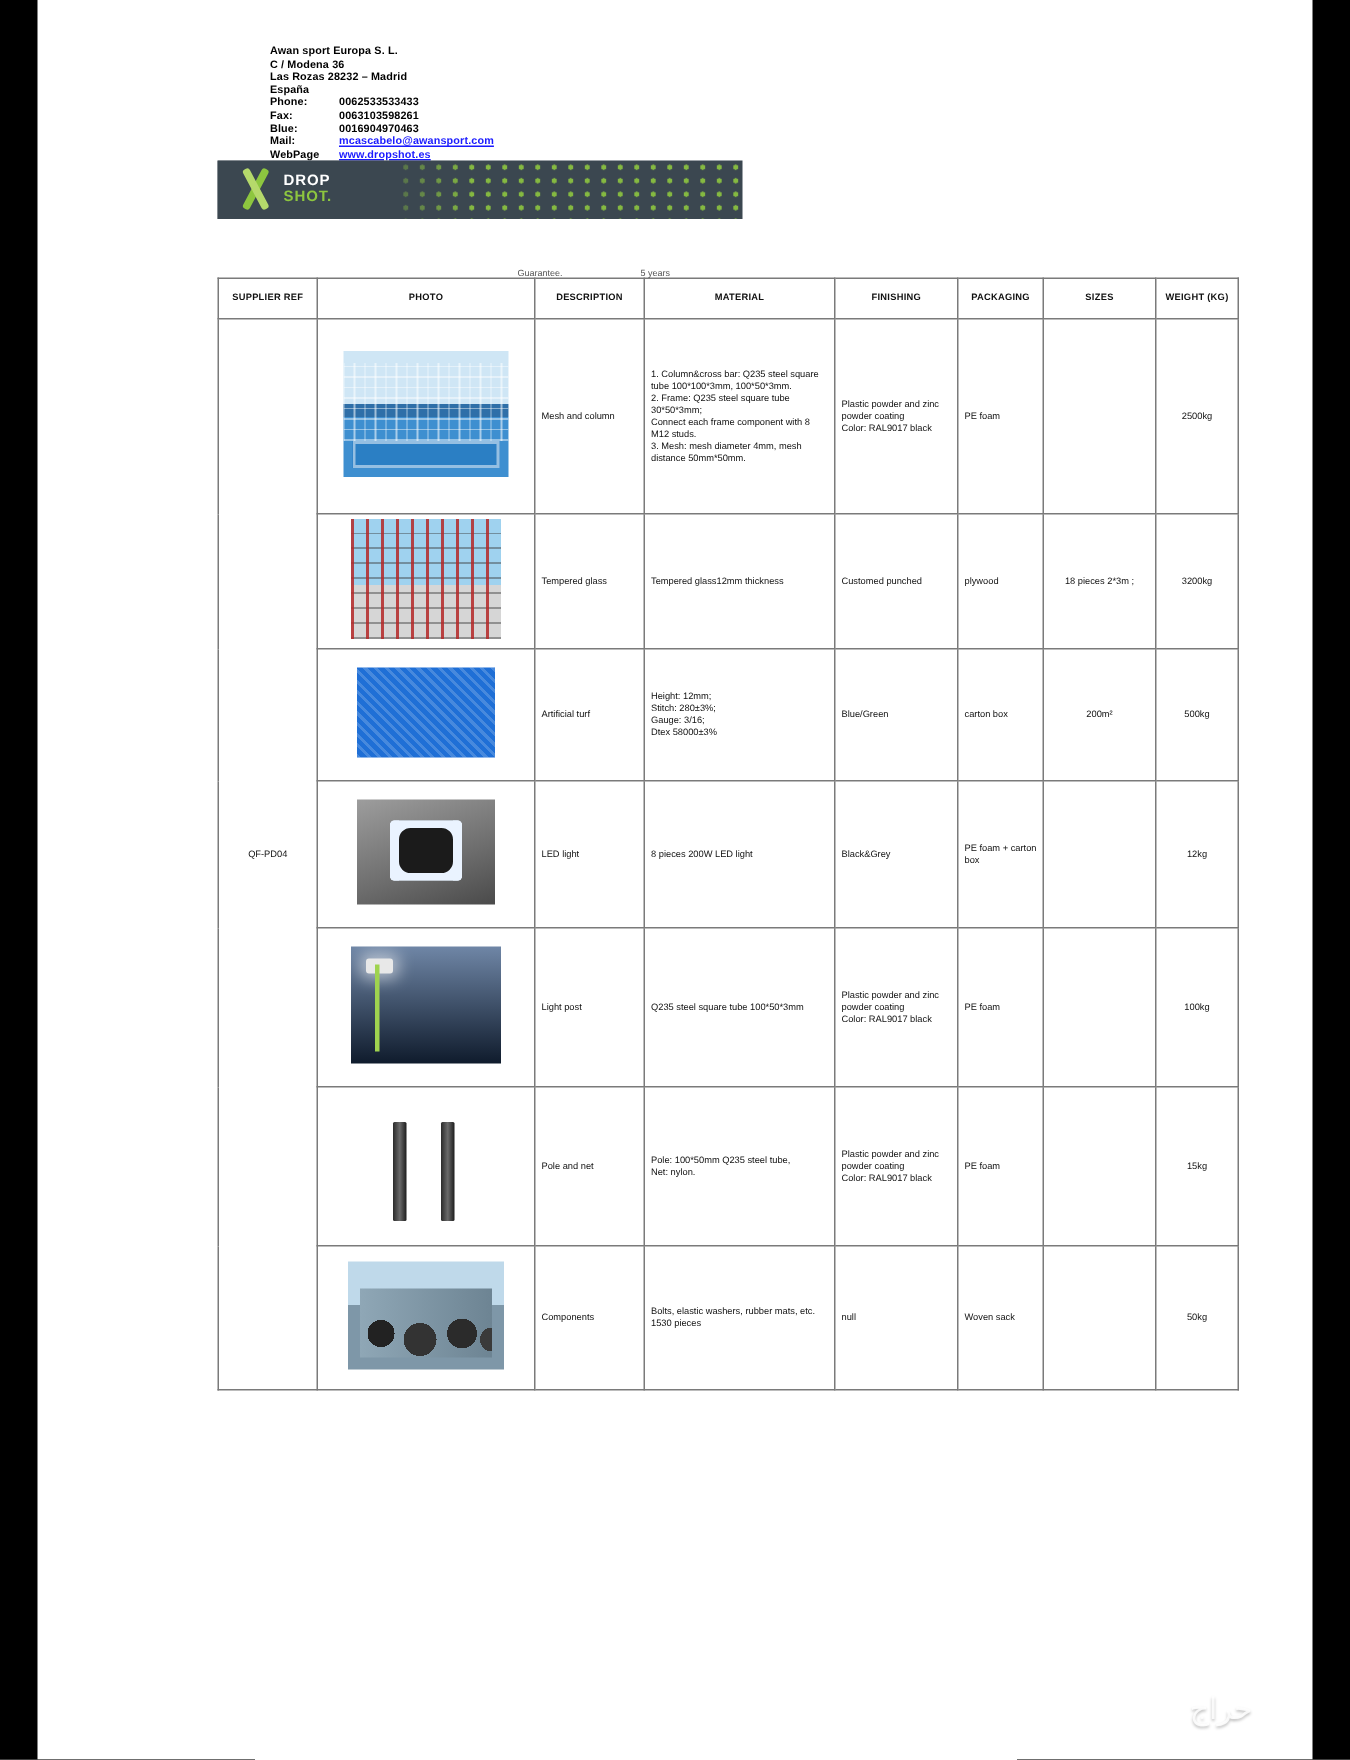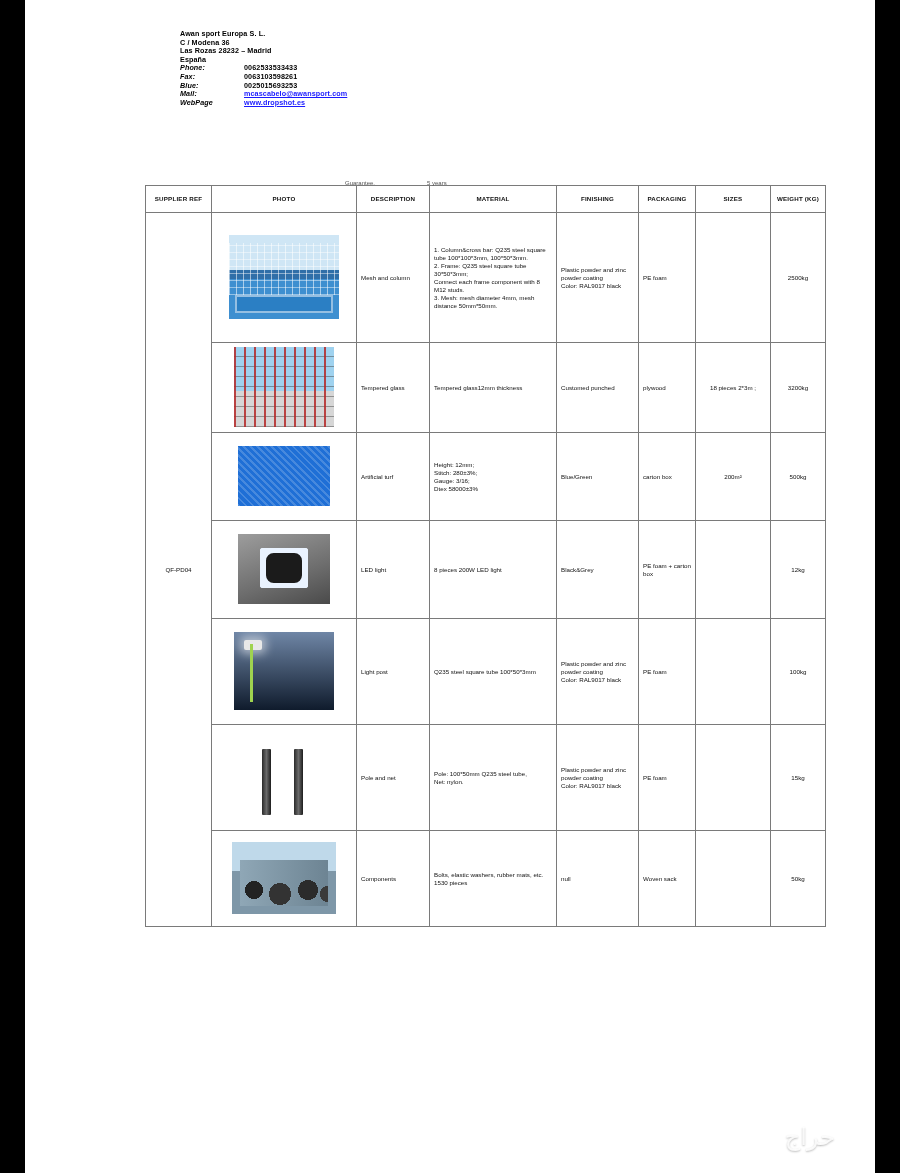--- a/index.html
+++ b/index.html
@@ -32,22 +32,21 @@
     font-weight: bold;
     color: #000;
     letter-spacing: 0.1px;
     margin-left: 36px;
   }
   .letterhead .row {
     white-space: nowrap;
   }
   .letterhead .lbl {
     display: inline-block;
-    width: 64px;
-    font-style: italic;
+    width: 46px;
   }
   .letterhead a {
     color: #1a1aff;
     text-decoration: underline;
   }
   
   .banner {
     position: absolute;
     left: 120px;
     top: 107px;
@@ -254,21 +253,21 @@
       radial-gradient(circle at 40px 34px, #333 0 11px, transparent 11px),
       radial-gradient(circle at 68px 30px, #2b2b2b 0 10px, transparent 10px),
       radial-gradient(circle at 88px 34px, #3a3a3a 0 8px, transparent 8px),
       linear-gradient(90deg,#8fa7b6,#6d8493);
   }
   
   .watermark {
     position: absolute;
     right: 40px;
     bottom: 22px;
-    font-size: 24px;
+    font-size: 20px;
     color: rgba(255,255,255,.85);
     font-family: "DejaVu Sans", sans-serif;
     letter-spacing: 1px;
     text-shadow: 0 1px 2px rgba(0,0,0,.25);
     direction: rtl;
   }
 </style>
 </head>
 <body>
 
@@ -279,30 +278,39 @@
     <div class="row">C / Modena 36</div>
     <div class="row">Las Rozas 28232 – Madrid</div>
     <div class="row">España</div>
     <div class="row">
       <span class="lbl">Phone:</span><span>0062533533433</span>
     </div>
     <div class="row">
       <span class="lbl">Fax:</span><span>0063103598261</span>
     </div>
     <div class="row">
-      <span class="lbl">Blue:</span><span>0025015693253</span>
+      <span class="lbl">Blue:</span><span>0016904970463</span>
     </div>
     <div class="row">
       <span class="lbl">Mail:</span><a href="#">mcascabelo@awansport.com</a>
     </div>
     <div class="row">
       <span class="lbl">WebPage</span><a href="#">www.dropshot.es</a>
     </div>
   </div>
 
+  <div class="banner">
+    <div class="dots"></div>
+    <div class="fade"></div>
+    <div class="mark"></div>
+    <div class="word">
+      <div>DROP</div>
+      <div class="l2">SHOT.</div>
+    </div>
+  </div>
 
   <div class="tbl-wrap">
     <div class="pretext">
       <span>Guarantee.</span><span class="b">5 years</span>
     </div>
 
     <table class="spec">
       <thead>
         <tr>
           <th class="c-ref">SUPPLIER REF</th>

